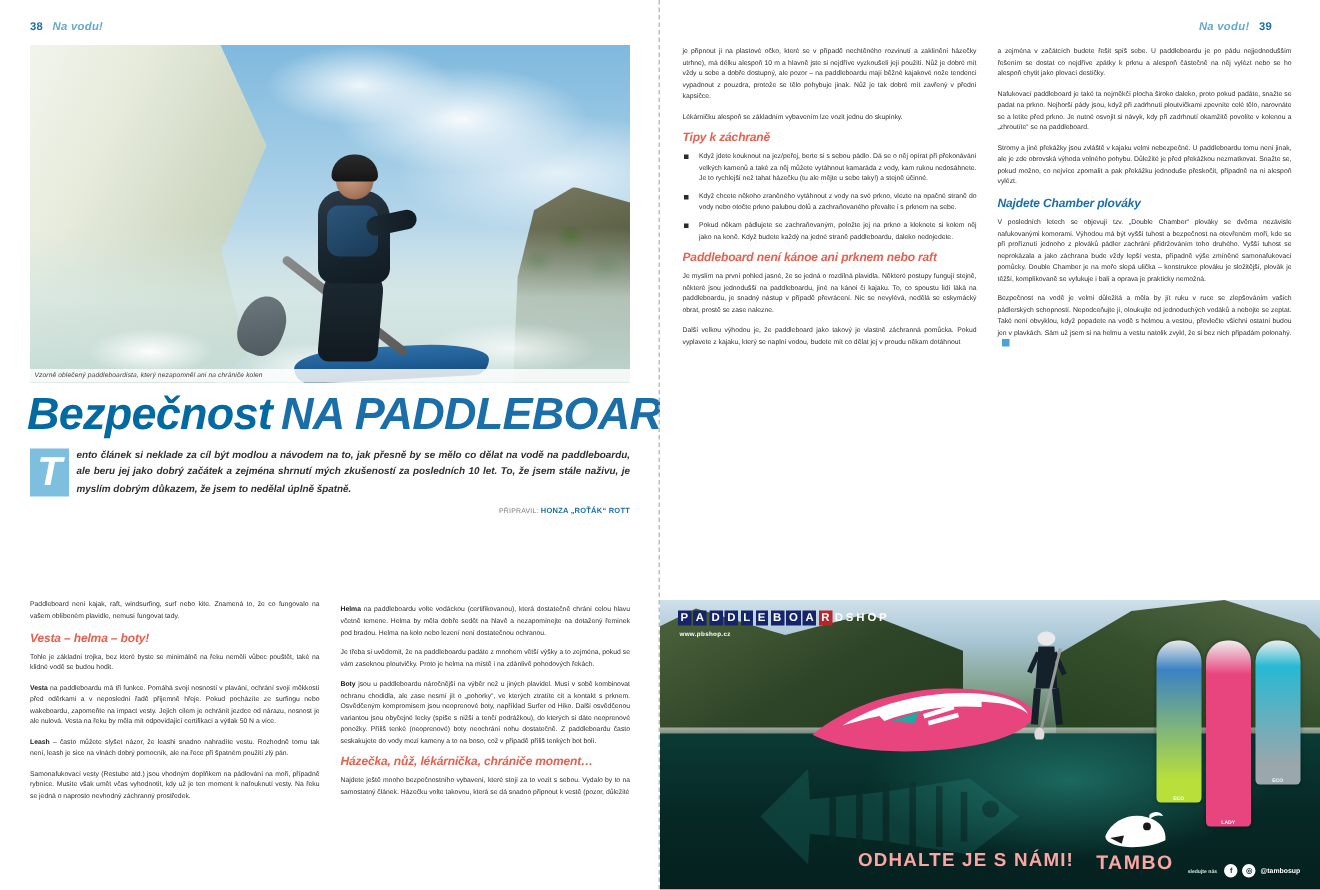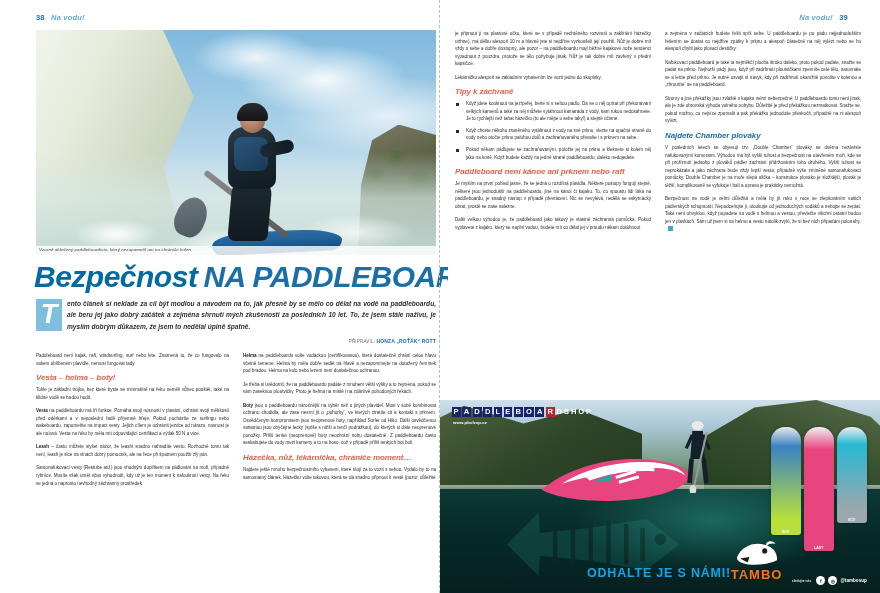--- a/index.html
+++ b/index.html
@@ -9,21 +9,21 @@
     font-family: "Liberation Sans", sans-serif;
     overflow: hidden;
   }
   #spread {
     position: relative;
     width: 880px; height: 593px;
     background: #ffffff;
     display: flex;
   }
   .page { position: relative; width: 440px; height: 593px; background: #fff; }
-  .page-left  { padding: 0; margin-left: 16px; }
+  .page-left  { padding: 0; }
   .page-right { padding: 0; }
 
   
   .fold {
     position: absolute; left: 439px; top: 0;
     width: 1px; height: 593px;
     border-left: 1px dashed #bdbdbd;
     z-index: 30;
   }
 
@@ -198,21 +198,21 @@
     font-size: 4.6px; color: #7a7a7a;
     letter-spacing: .15px; white-space: nowrap;
   }
   .byline b { color: #1b6fa8; font-size: 5px; }
 
   
   .cols {
     position: absolute; left: 20px;
     display: flex; gap: 14px;
   }
-  .cols-left  { top: 352px; width: 400px; height: 236px; }
+  .cols-left  { top: 352px; width: 400px; height: 236px; align-items: center; }
   .col { width: 193px; }
 
   p.body {
     font-size: 4.55px; line-height: 1.66;
     color: #2e2e2e; text-align: justify;
     margin-bottom: 6px;
     hyphens: auto;
   }
   p.body b { color: #1a1a1a; font-weight: 700; }
 
@@ -314,29 +314,29 @@
     width: 13%; height: 38%;
   }
   .ad-tag1 {
     position: absolute; left: 10%; bottom: 19%;
     color: #ffffff; font-size: 10px; font-weight: 400;
     letter-spacing: 1.2px; white-space: nowrap;
   }
   .ad-tag1 strong { font-size: 14px; font-weight: 700; letter-spacing: .6px; }
   .ad-tag2 {
     position: absolute; left: 30%; bottom: 7%;
-    color: #0ea5e9; font-size: 12.5px; font-weight: 700;
-    letter-spacing: .8px; white-space: nowrap; margin-left: 15px;
+    color: #fca5a5; font-size: 12.5px; font-weight: 700;
+    letter-spacing: .8px; white-space: nowrap;
   }
   .ad-tambo {
     position: absolute; right: 21%; bottom: 6%;
     width: 62px; text-align: center;
   }
   .ad-tambo-name {
-    color: #f97316; font-size: 13px; font-weight: 700;
+    color: #fca5a5; font-size: 13px; font-weight: 700;
     letter-spacing: 1px; line-height: 1;
   }
   .ad-boards {
     position: absolute; right: 3%; top: 14%;
     width: 26%; height: 70%;
     display: flex; align-items: flex-start; justify-content: flex-end; gap: 3px;
   }
   .mini-board {
     width: 30px; border-radius: 14px 14px 3px 3px;
     position: relative;

